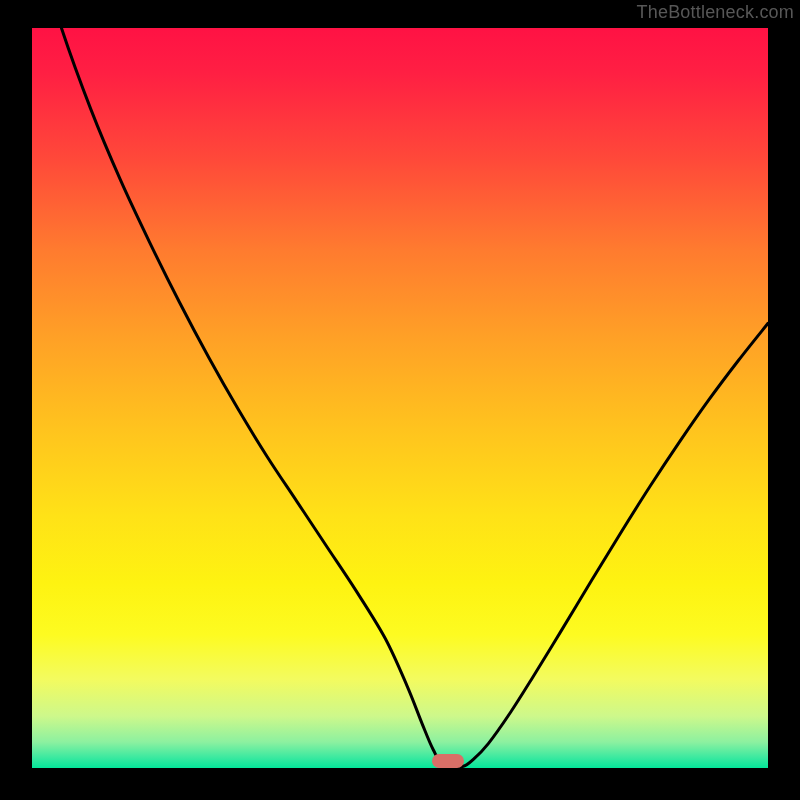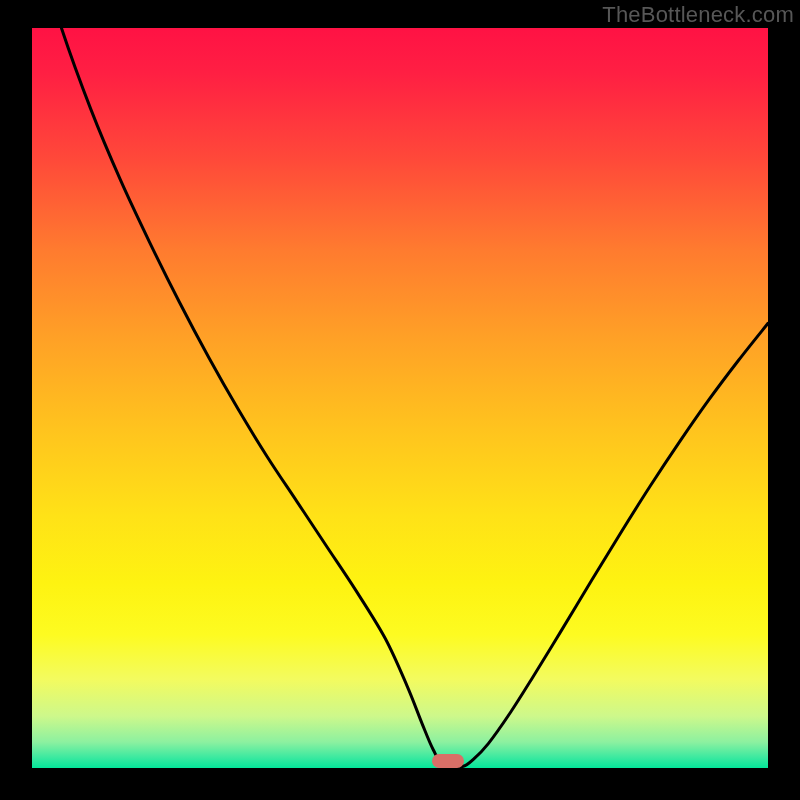--- a/index.html
+++ b/index.html
@@ -14,21 +14,21 @@
     position: relative;
     width: 800px;
     height: 800px;
     background: #000;
   }
   .watermark {
     position: absolute;
     top: 2px;
     right: 6px;
     font-family: Arial, Helvetica, sans-serif;
-    font-size: 22px;
+    font-size: 18px;
     color: #575757;
     font-weight: 500;
     letter-spacing: 0.2px;
     z-index: 10;
   }
   .plot-area {
     position: absolute;
     left: 32px;
     top: 28px;
     width: 736px;

